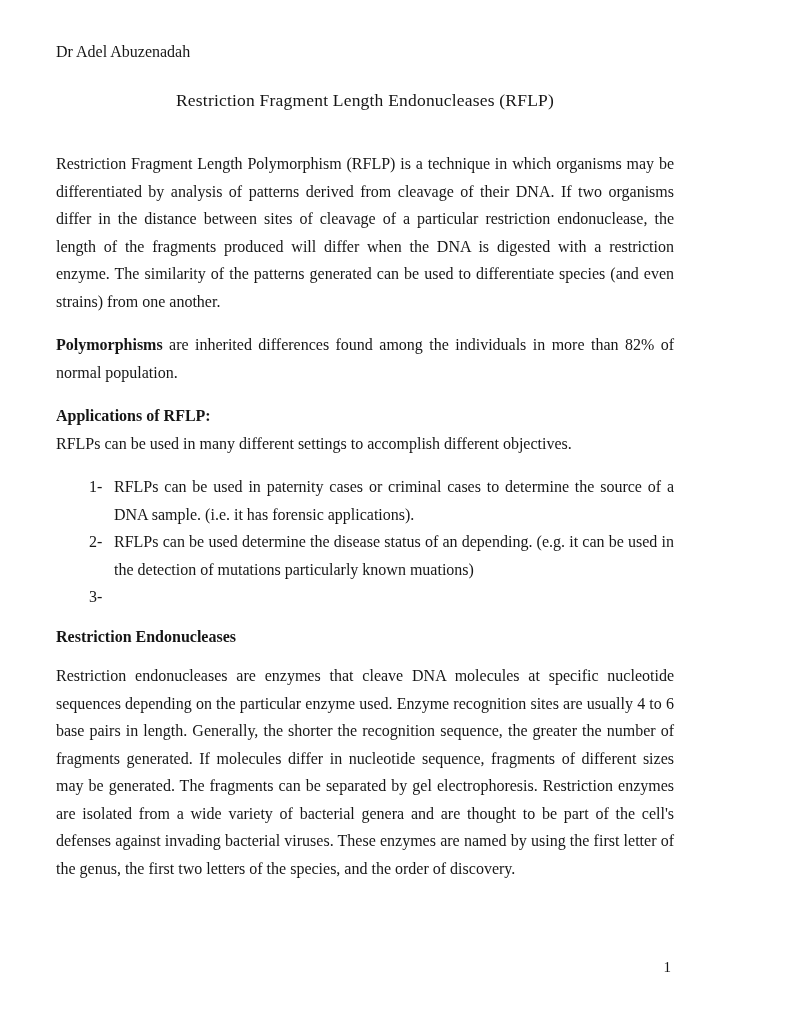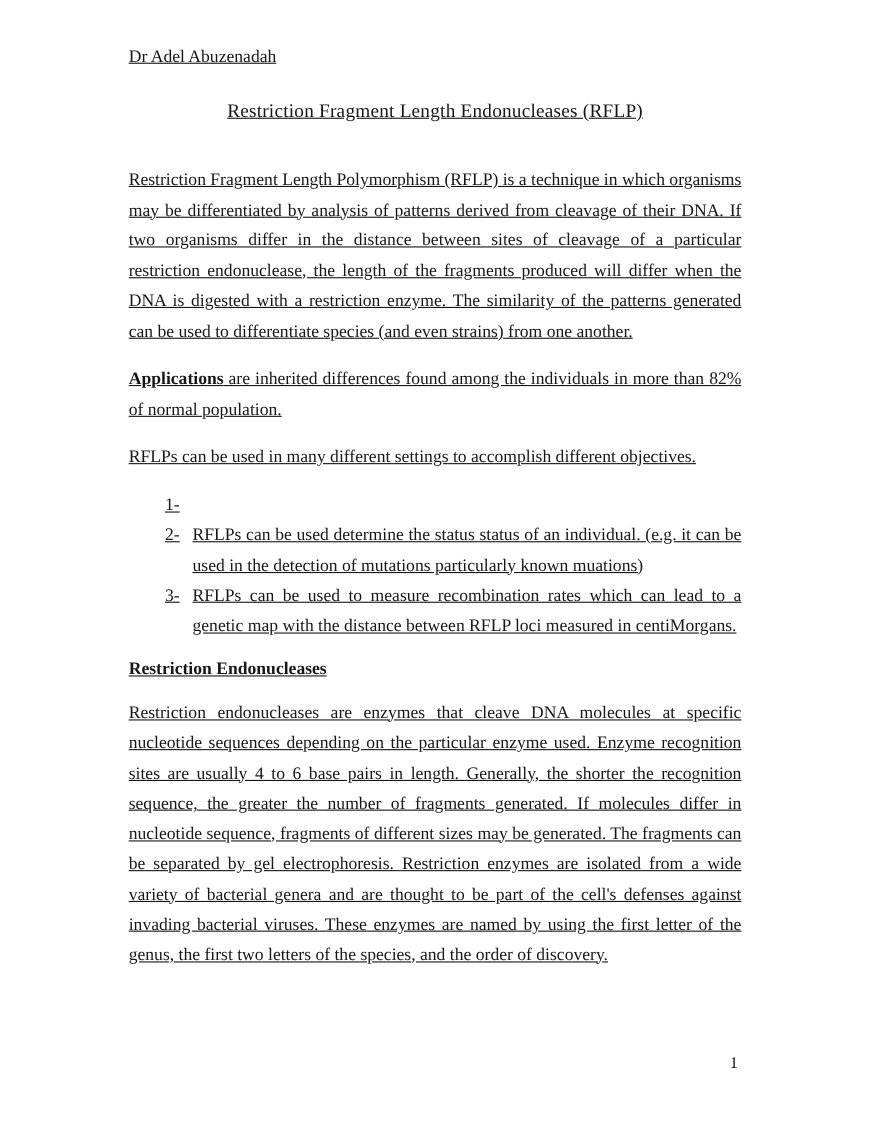--- a/index.html
+++ b/index.html
@@ -13,22 +13,21 @@
     font-family: "Liberation Serif", "DejaVu Serif", serif;
     color: #161616;
     position: relative;
     overflow: hidden;
   }
   .page {
     position: relative;
     width: 791px;
     height: 1024px;
     box-sizing: border-box;
-    padding: 38px 117px 0 117px;
-    text-decoration: underline;
+    padding: 38px 117px 0 56px;
   }
   .author-line {
     font-size: 16px;
     line-height: 27px;
   }
   .doc-title {
     font-size: 17.5px;
     text-align: center;
     line-height: 27px;
     margin-top: 22px;
@@ -85,36 +84,37 @@
 <body>
 
 <div class="page">
 
   <div class="author-line">Dr Adel Abuzenadah</div>
 
   <div class="doc-title">Restriction Fragment Length Endonucleases (RFLP)</div>
 
   <p class="para intro-para">Restriction Fragment Length Polymorphism (RFLP) is a technique in which organisms may be differentiated by analysis of patterns derived from cleavage of their DNA. If two organisms differ in the distance between sites of cleavage of a particular restriction endonuclease, the length of the fragments produced will differ when the DNA is digested with a restriction enzyme. The similarity of the patterns generated can be used to differentiate species (and even strains) from one another.</p>
 
-  <p class="para poly-para"><span class="bold">Applications</span><span> are inherited differences found among the individuals in more than 82% of normal population.</span></p>
+  <p class="para poly-para"><span class="bold">Polymorphisms</span><span> are inherited differences found among the individuals in more than 82% of normal population.</span></p>
 
+  <div class="section-heading applications-heading">Applications of RFLP:</div>
 
   <p class="para applications-intro">RFLPs can be used in many different settings to accomplish different objectives.</p>
 
   <ol class="numbered-list">
     <li class="list-item">
       <span class="list-number">1-</span>
+      <span class="list-text">RFLPs can be used in paternity cases or criminal cases to determine the source of a DNA sample. (i.e. it has forensic applications).</span>
     </li>
     <li class="list-item">
       <span class="list-number">2-</span>
-      <span class="list-text">RFLPs can be used determine the status status of an individual. (e.g. it can be used in the detection of mutations particularly known muations)</span>
+      <span class="list-text">RFLPs can be used determine the disease status of an depending. (e.g. it can be used in the detection of mutations particularly known muations)</span>
     </li>
     <li class="list-item">
       <span class="list-number">3-</span>
-      <span class="list-text">RFLPs can be used to measure recombination rates which can lead to a genetic map with the distance between RFLP loci measured in centiMorgans.</span>
     </li>
   </ol>
 
   <div class="section-heading endo-heading">Restriction Endonucleases</div>
 
   <p class="para endo-para">Restriction endonucleases are enzymes that cleave DNA molecules at specific nucleotide sequences depending on the particular enzyme used. Enzyme recognition sites are usually 4 to 6 base pairs in length. Generally, the shorter the recognition sequence, the greater the number of fragments generated. If molecules differ in nucleotide sequence, fragments of different sizes may be generated. The fragments can be separated by gel electrophoresis. Restriction enzymes are isolated from a wide variety of bacterial genera and are thought to be part of the cell's defenses against invading bacterial viruses. These enzymes are named by using the first letter of the genus, the first two letters of the species, and the order of discovery.</p>
 
   <div class="page-number">1</div>
 
 </div>

